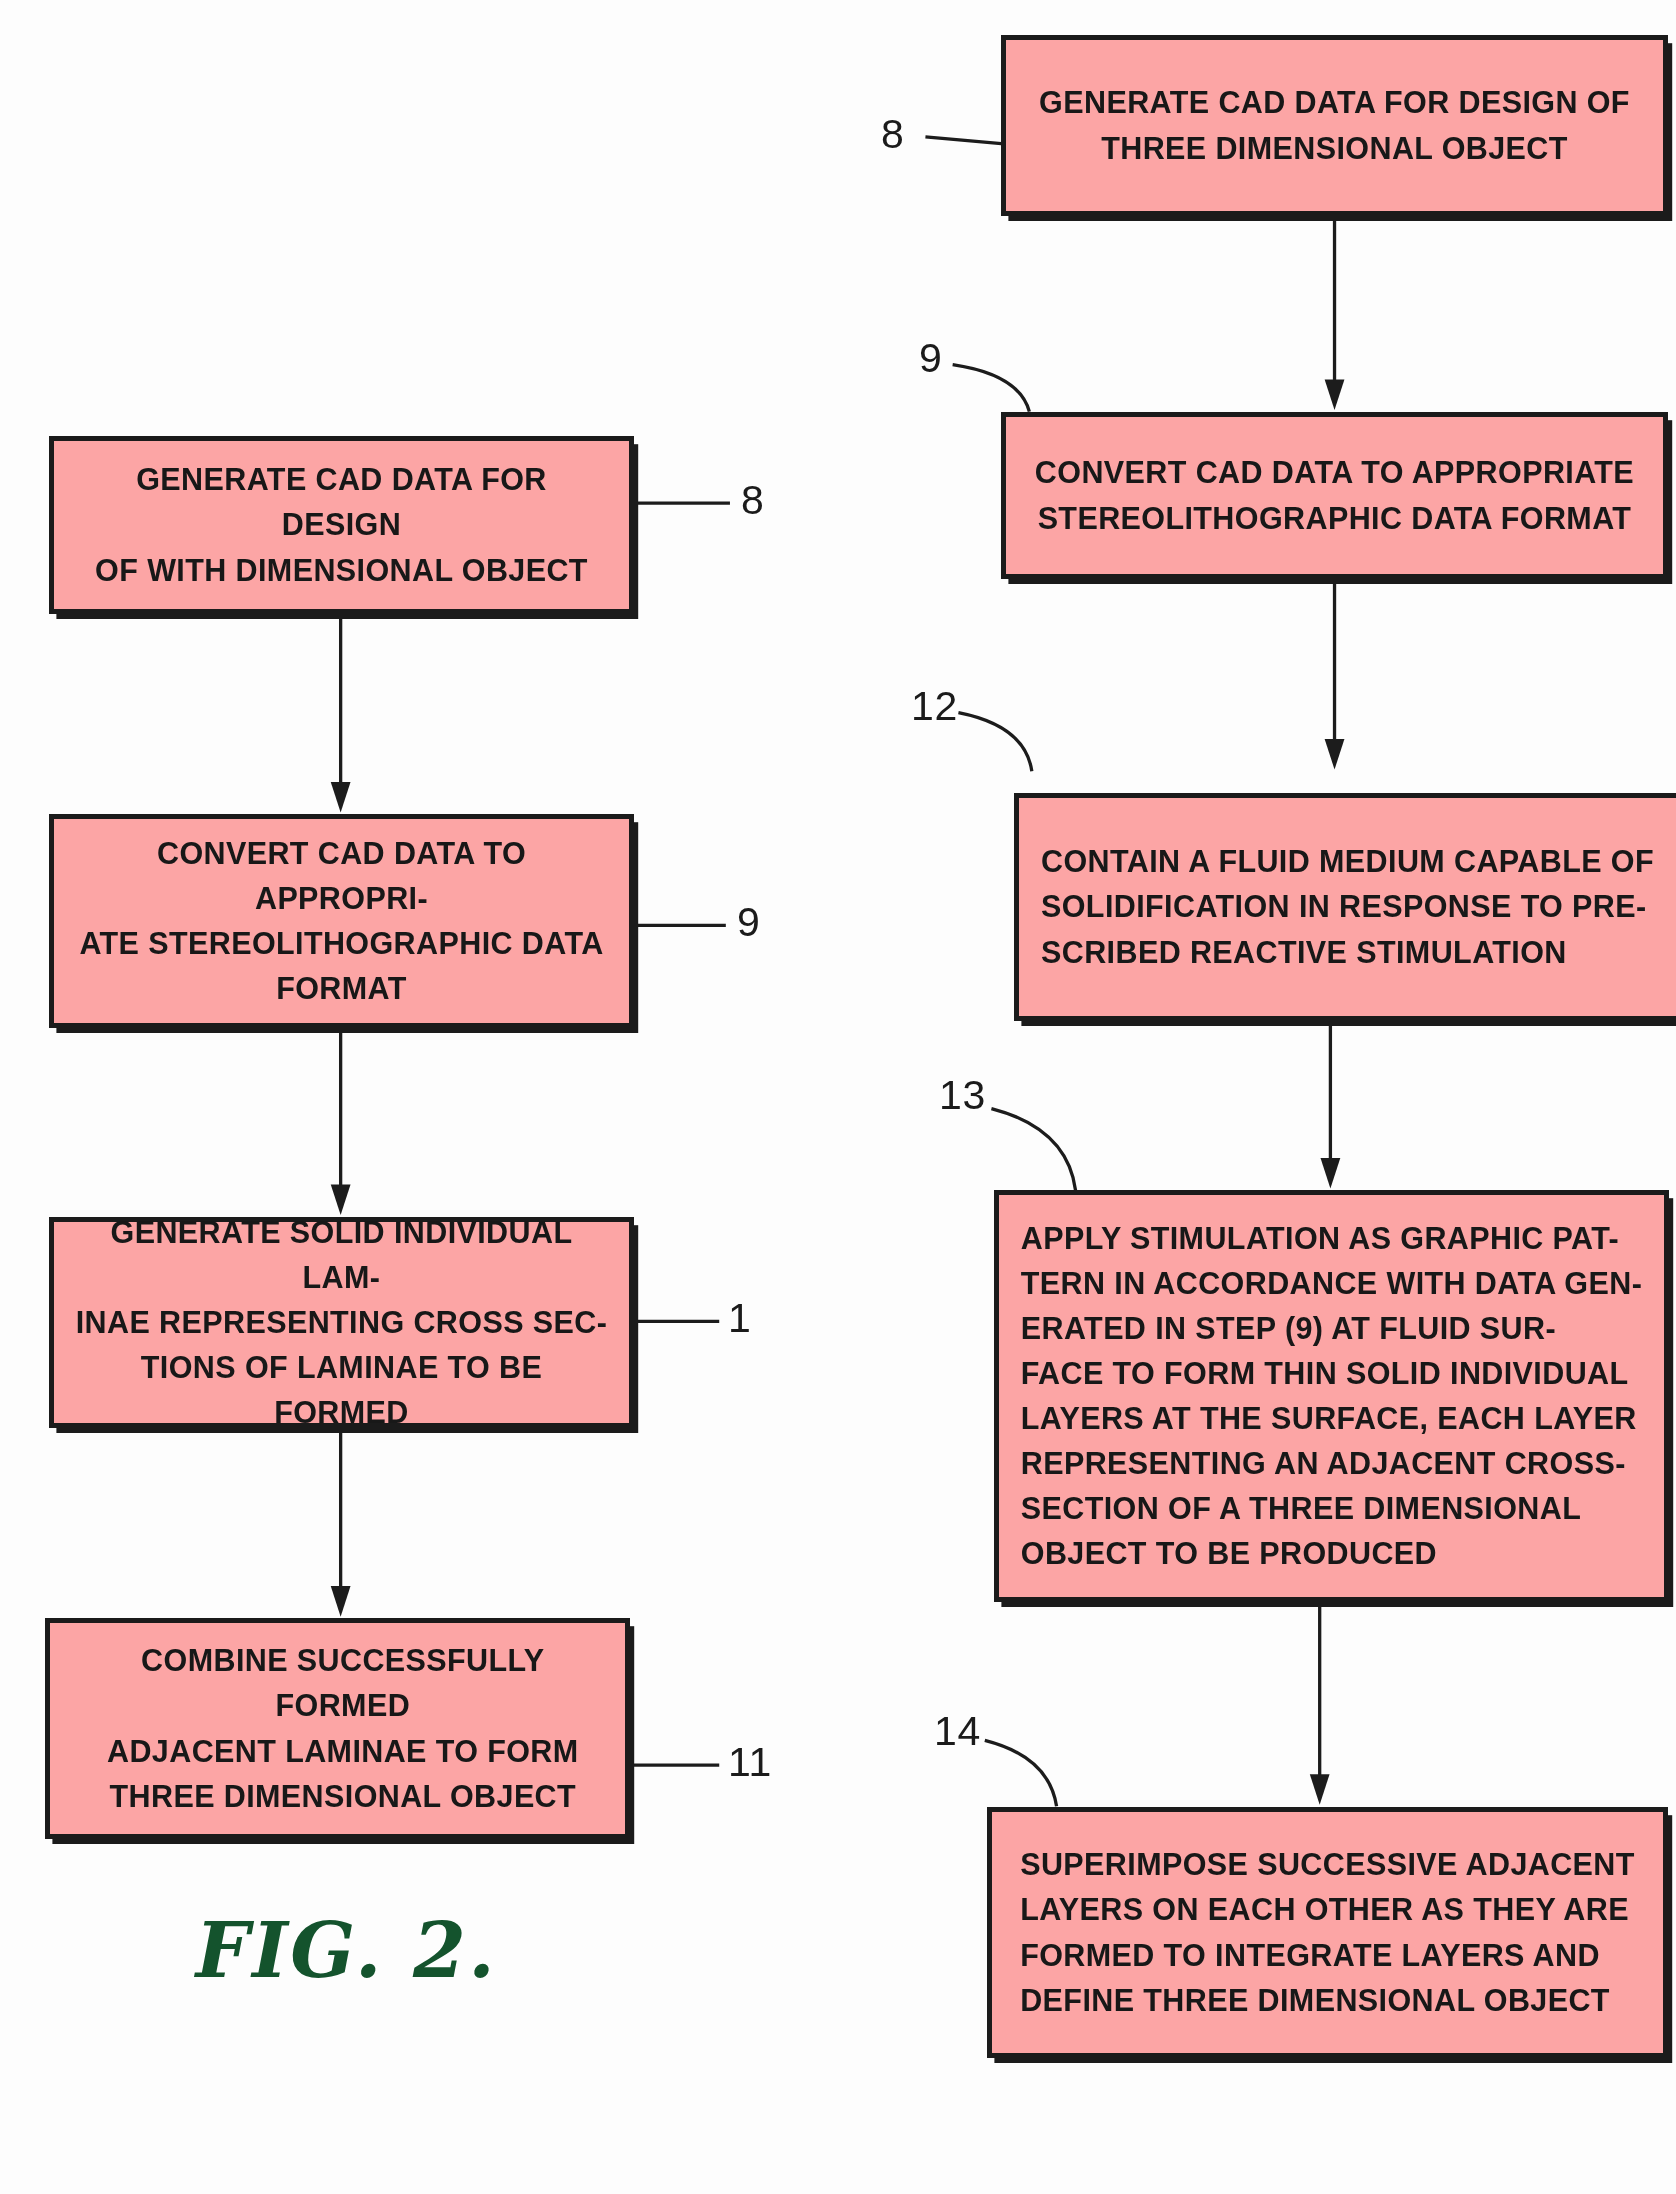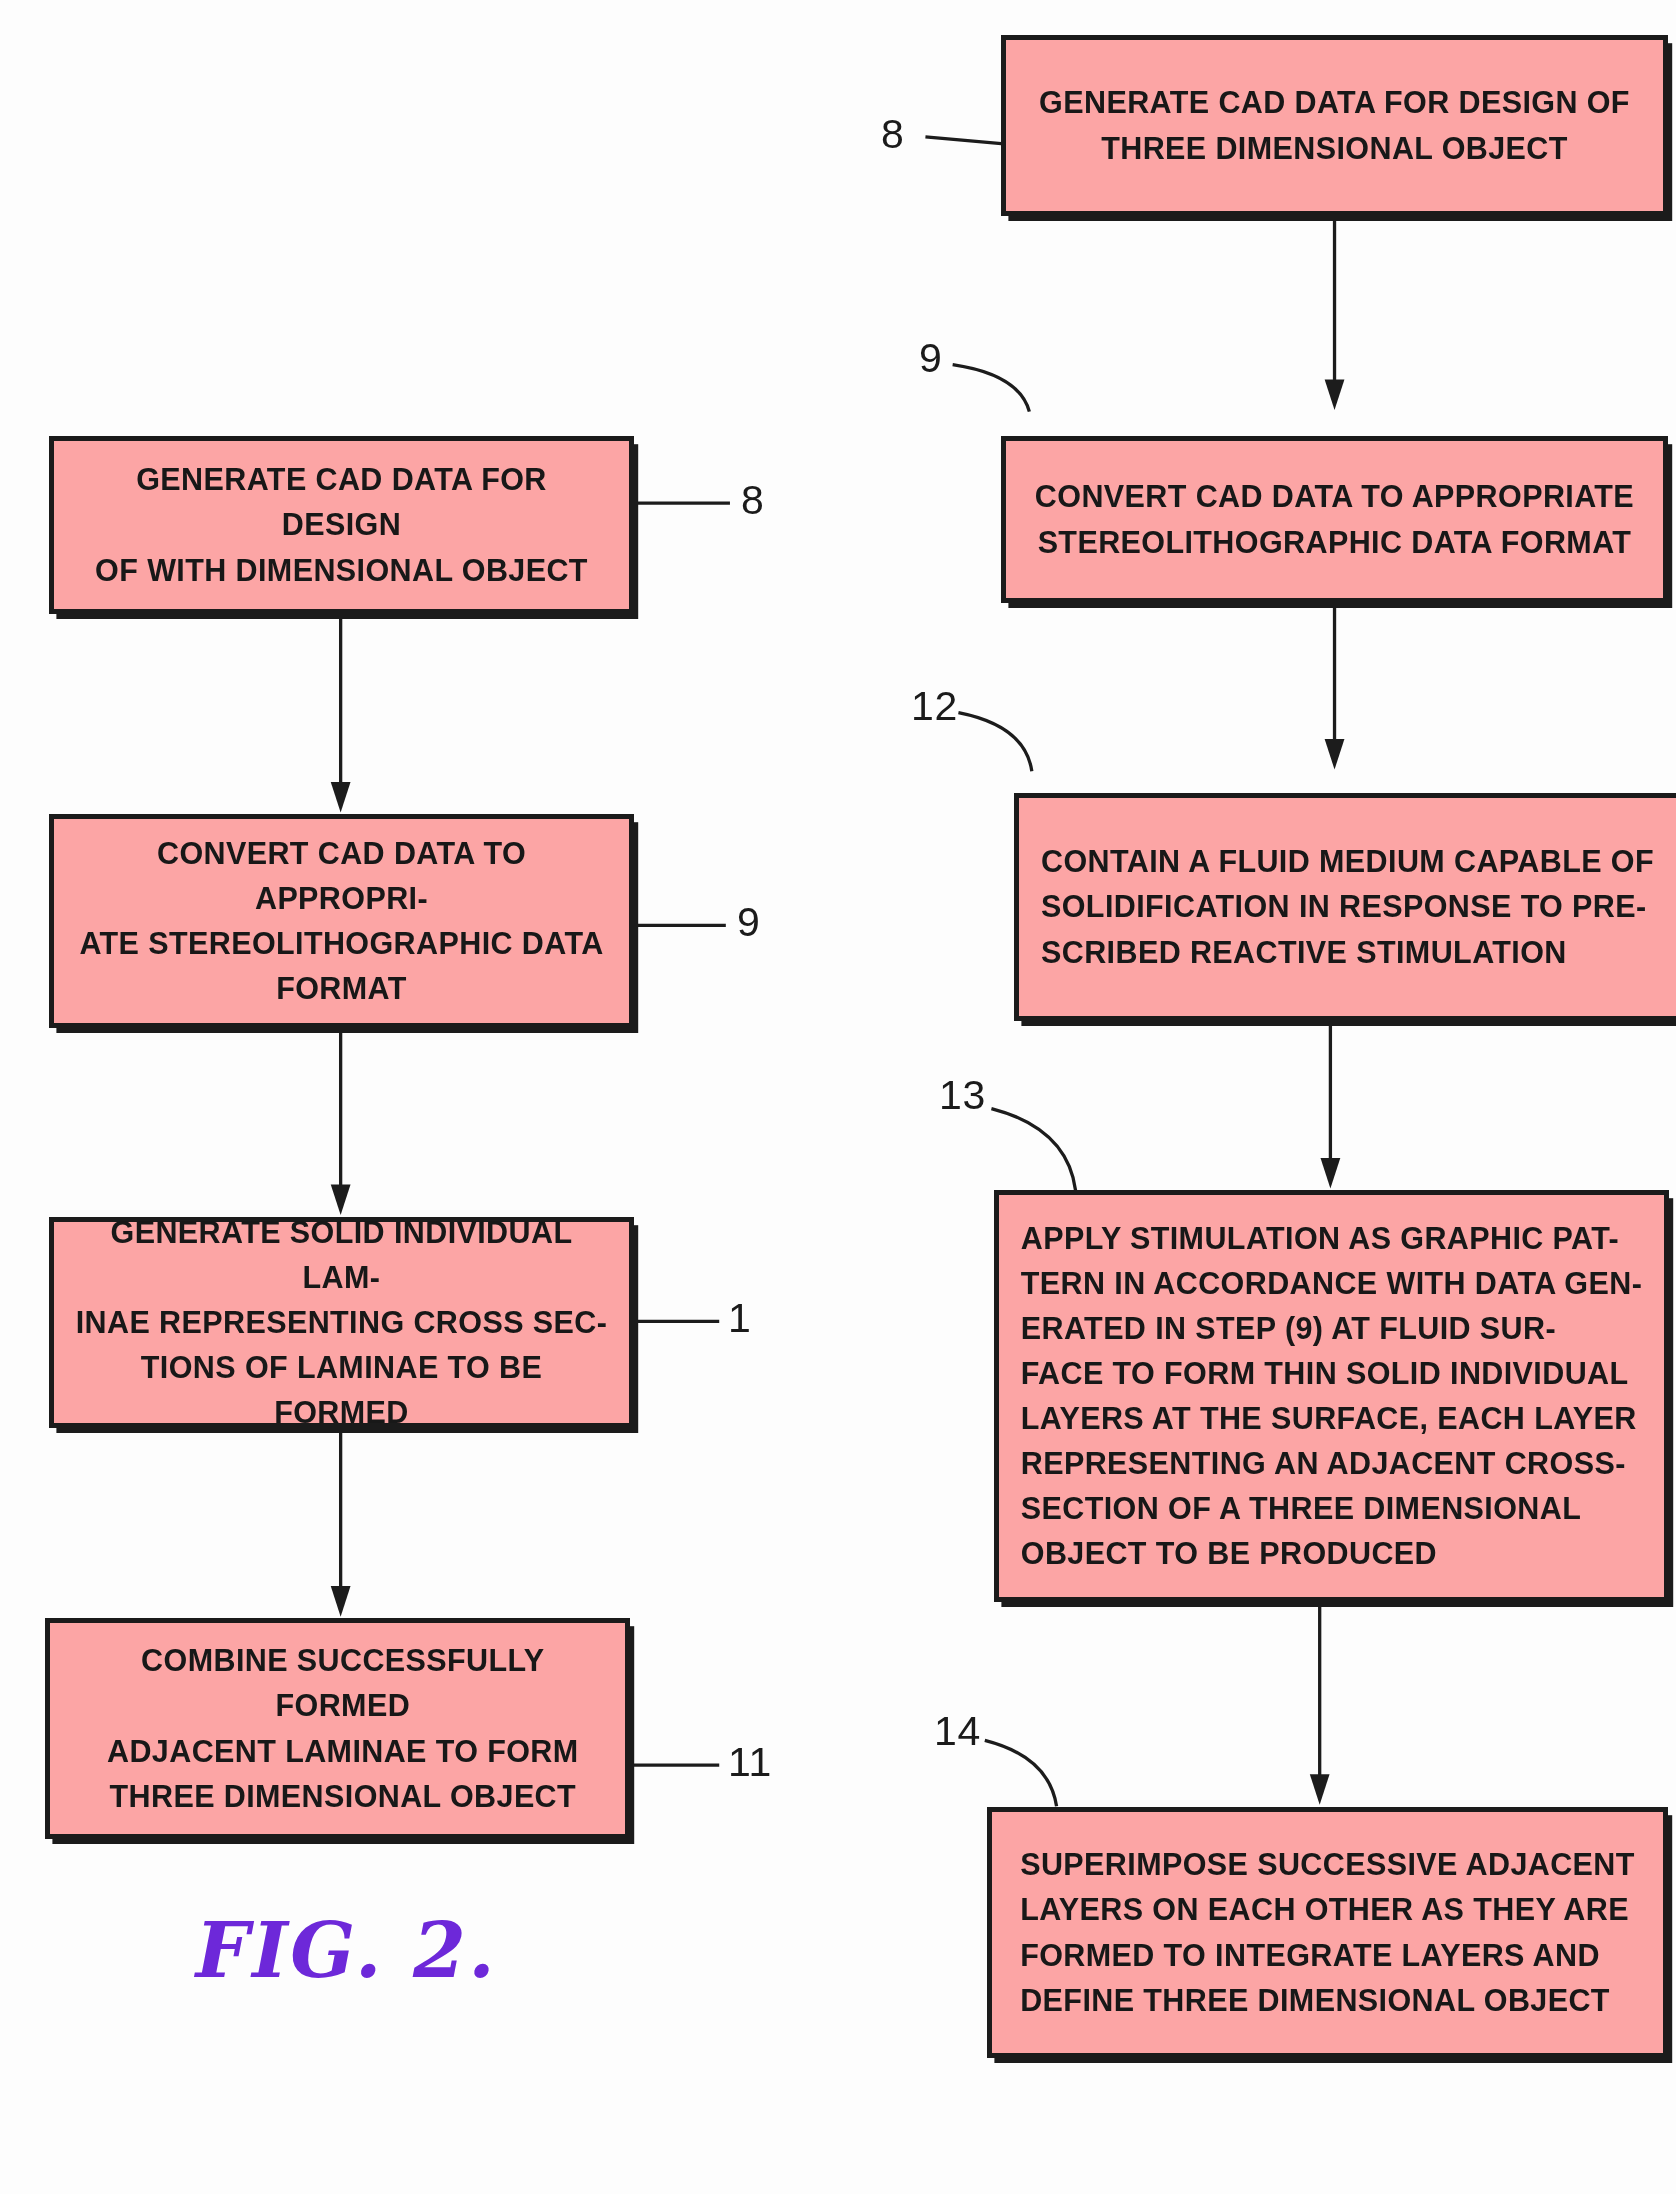--- a/index.html
+++ b/index.html
@@ -45,21 +45,21 @@
     color: #1b1b1b;
     letter-spacing: 0.8px;
   }
   .fig-caption {
     position: absolute;
     font-family: "DejaVu Serif", serif;
     font-style: italic;
     font-weight: 600;
     font-size: 76px;
     letter-spacing: 2.5px;
-    color: #6d28d9;
+    color: #14532d;
     text-align: center;
     width: 363px;
   }
 </style>
 </head>
 <body>
 
 <div class="canvas">
 
   <svg class="overlay" viewBox="0 0 2032 2660" xmlns="http://www.w3.org/2000/svg">
@@ -122,21 +122,21 @@
   <div class="ref-label" style="left:737px; top:899px;">9</div>
   <div class="ref-label" style="left:728px; top:1295px;">1</div>
   <div class="ref-label" style="left:728px; top:1739px;">11</div>
 
   <div class="fig-caption" style="left:165px; top:1906px;">FIG. 2.</div>
 
   <div class="fbox center" style="left:1001px; top:35px; width:667px; height:181px;">
     <div class="box-text">GENERATE CAD DATA FOR DESIGN OF
 THREE DIMENSIONAL OBJECT</div>
   </div>
-  <div class="fbox center" style="left:1001px; top:412px; width:667px; height:167px;margin-top:24px;">
+  <div class="fbox center" style="left:1001px; top:412px; width:667px; height:167px;">
     <div class="box-text">CONVERT CAD DATA TO APPROPRIATE
 STEREOLITHOGRAPHIC DATA FORMAT</div>
   </div>
   <div class="fbox left" style="left:994px; top:793px; width:667px; height:228px;margin-left:20px;">
     <div class="box-text">CONTAIN A FLUID MEDIUM CAPABLE OF
 SOLIDIFICATION IN RESPONSE TO PRE-
 SCRIBED REACTIVE STIMULATION</div>
   </div>
   <div class="fbox left" style="left:994px; top:1190px; width:675px; height:412px;">
     <div class="box-text">APPLY STIMULATION AS GRAPHIC PAT-

